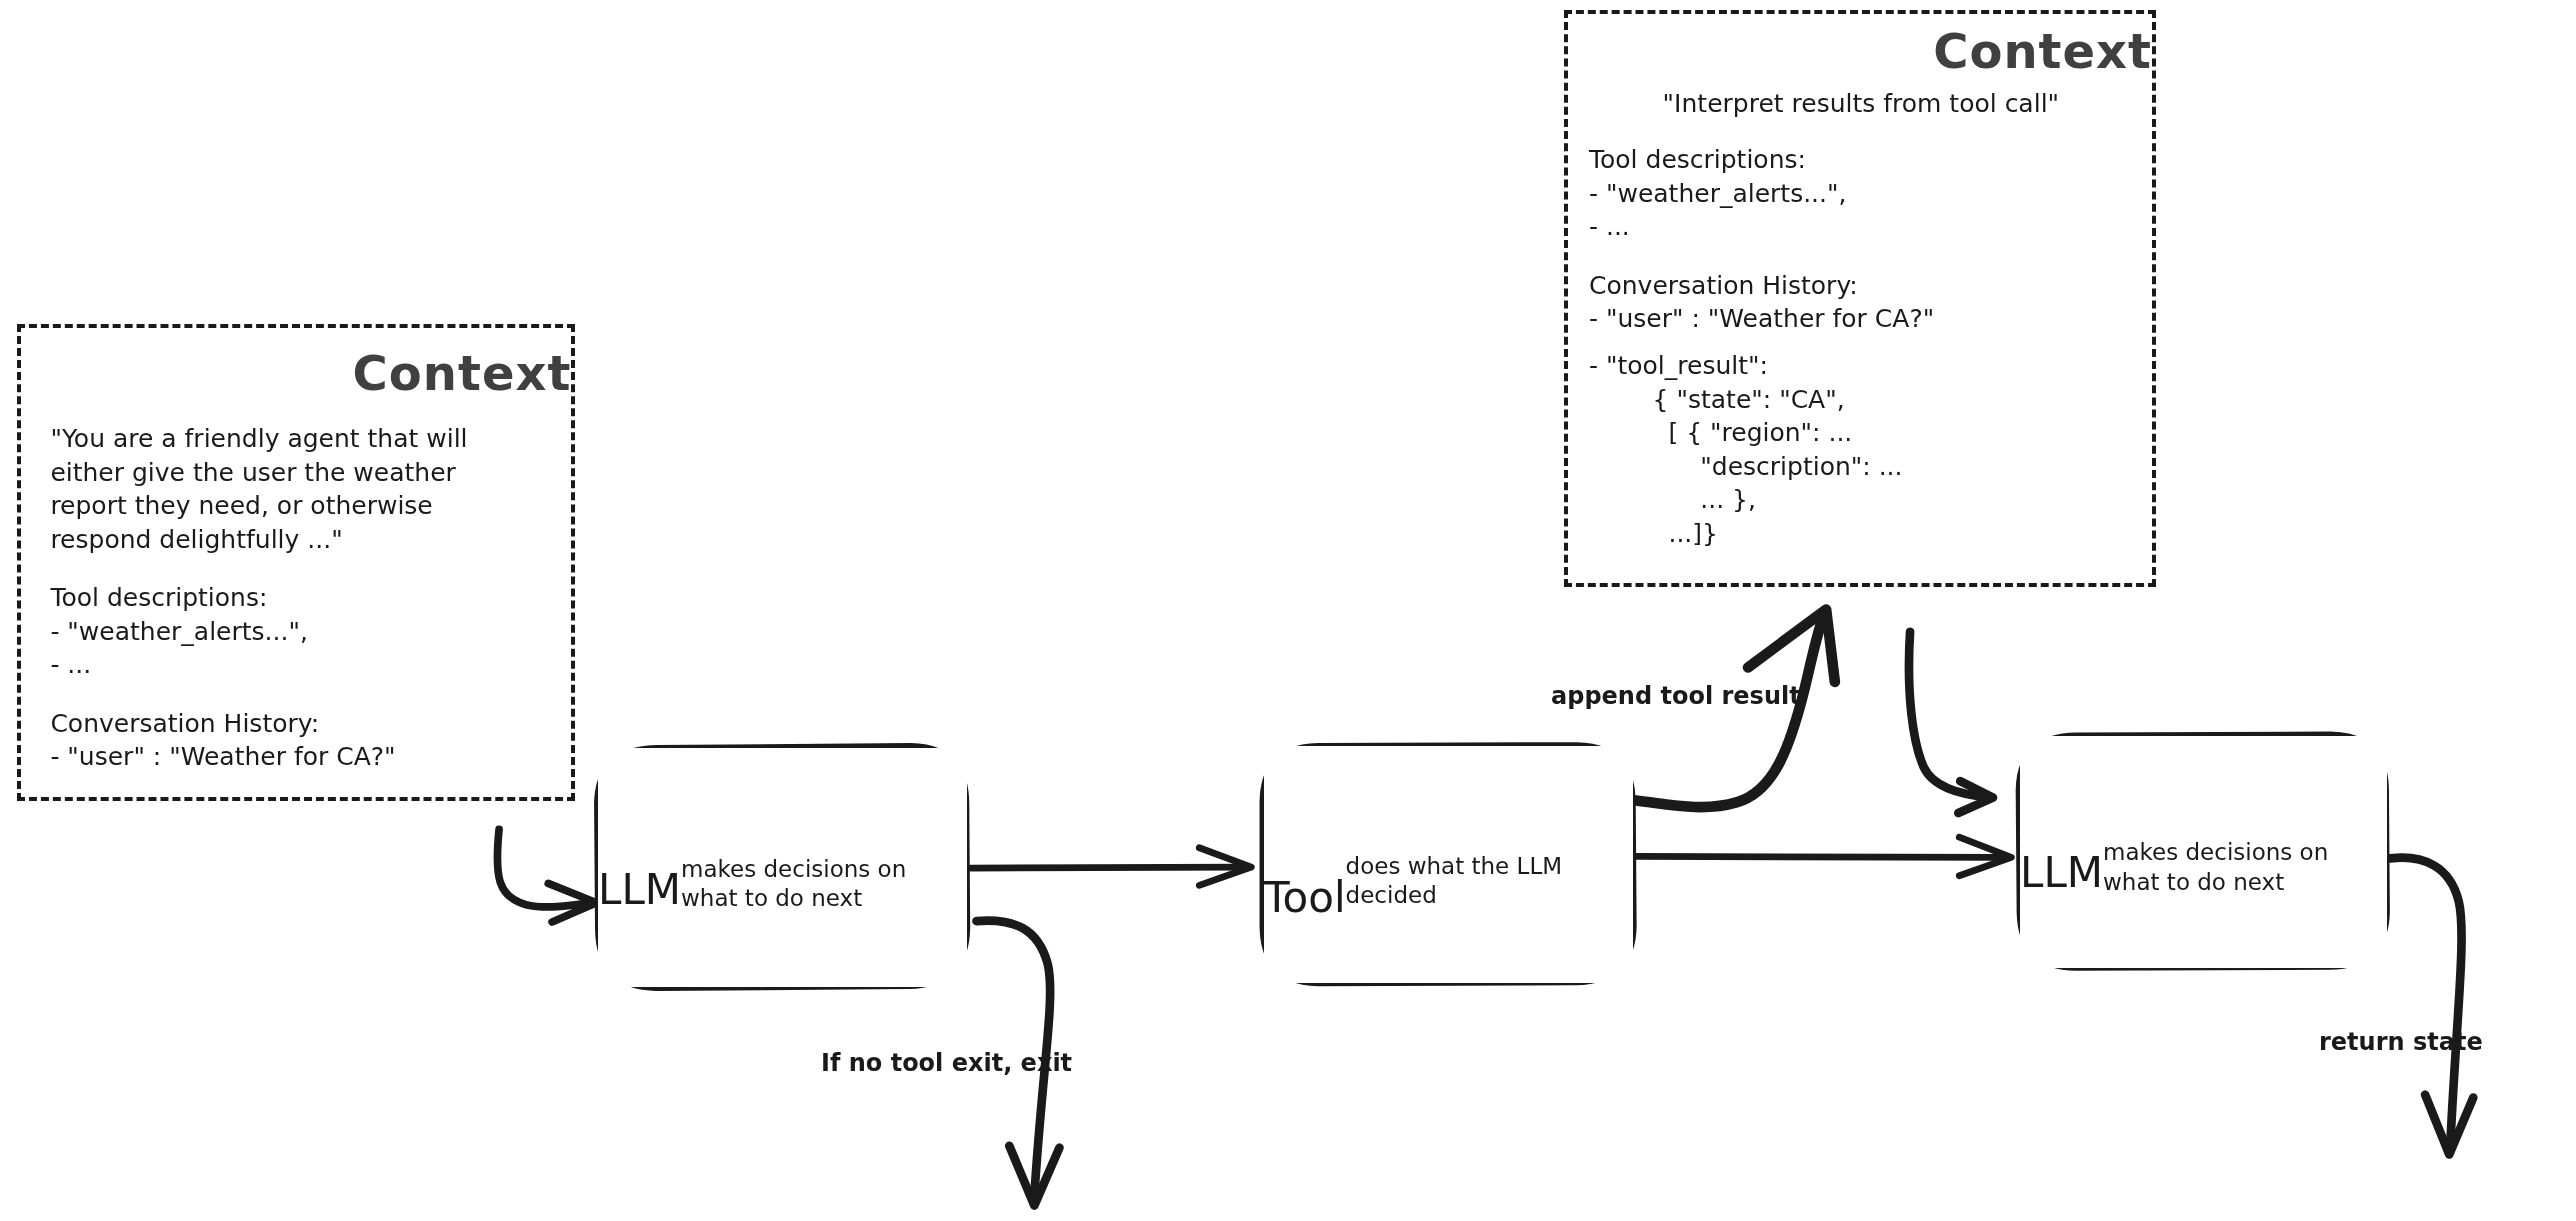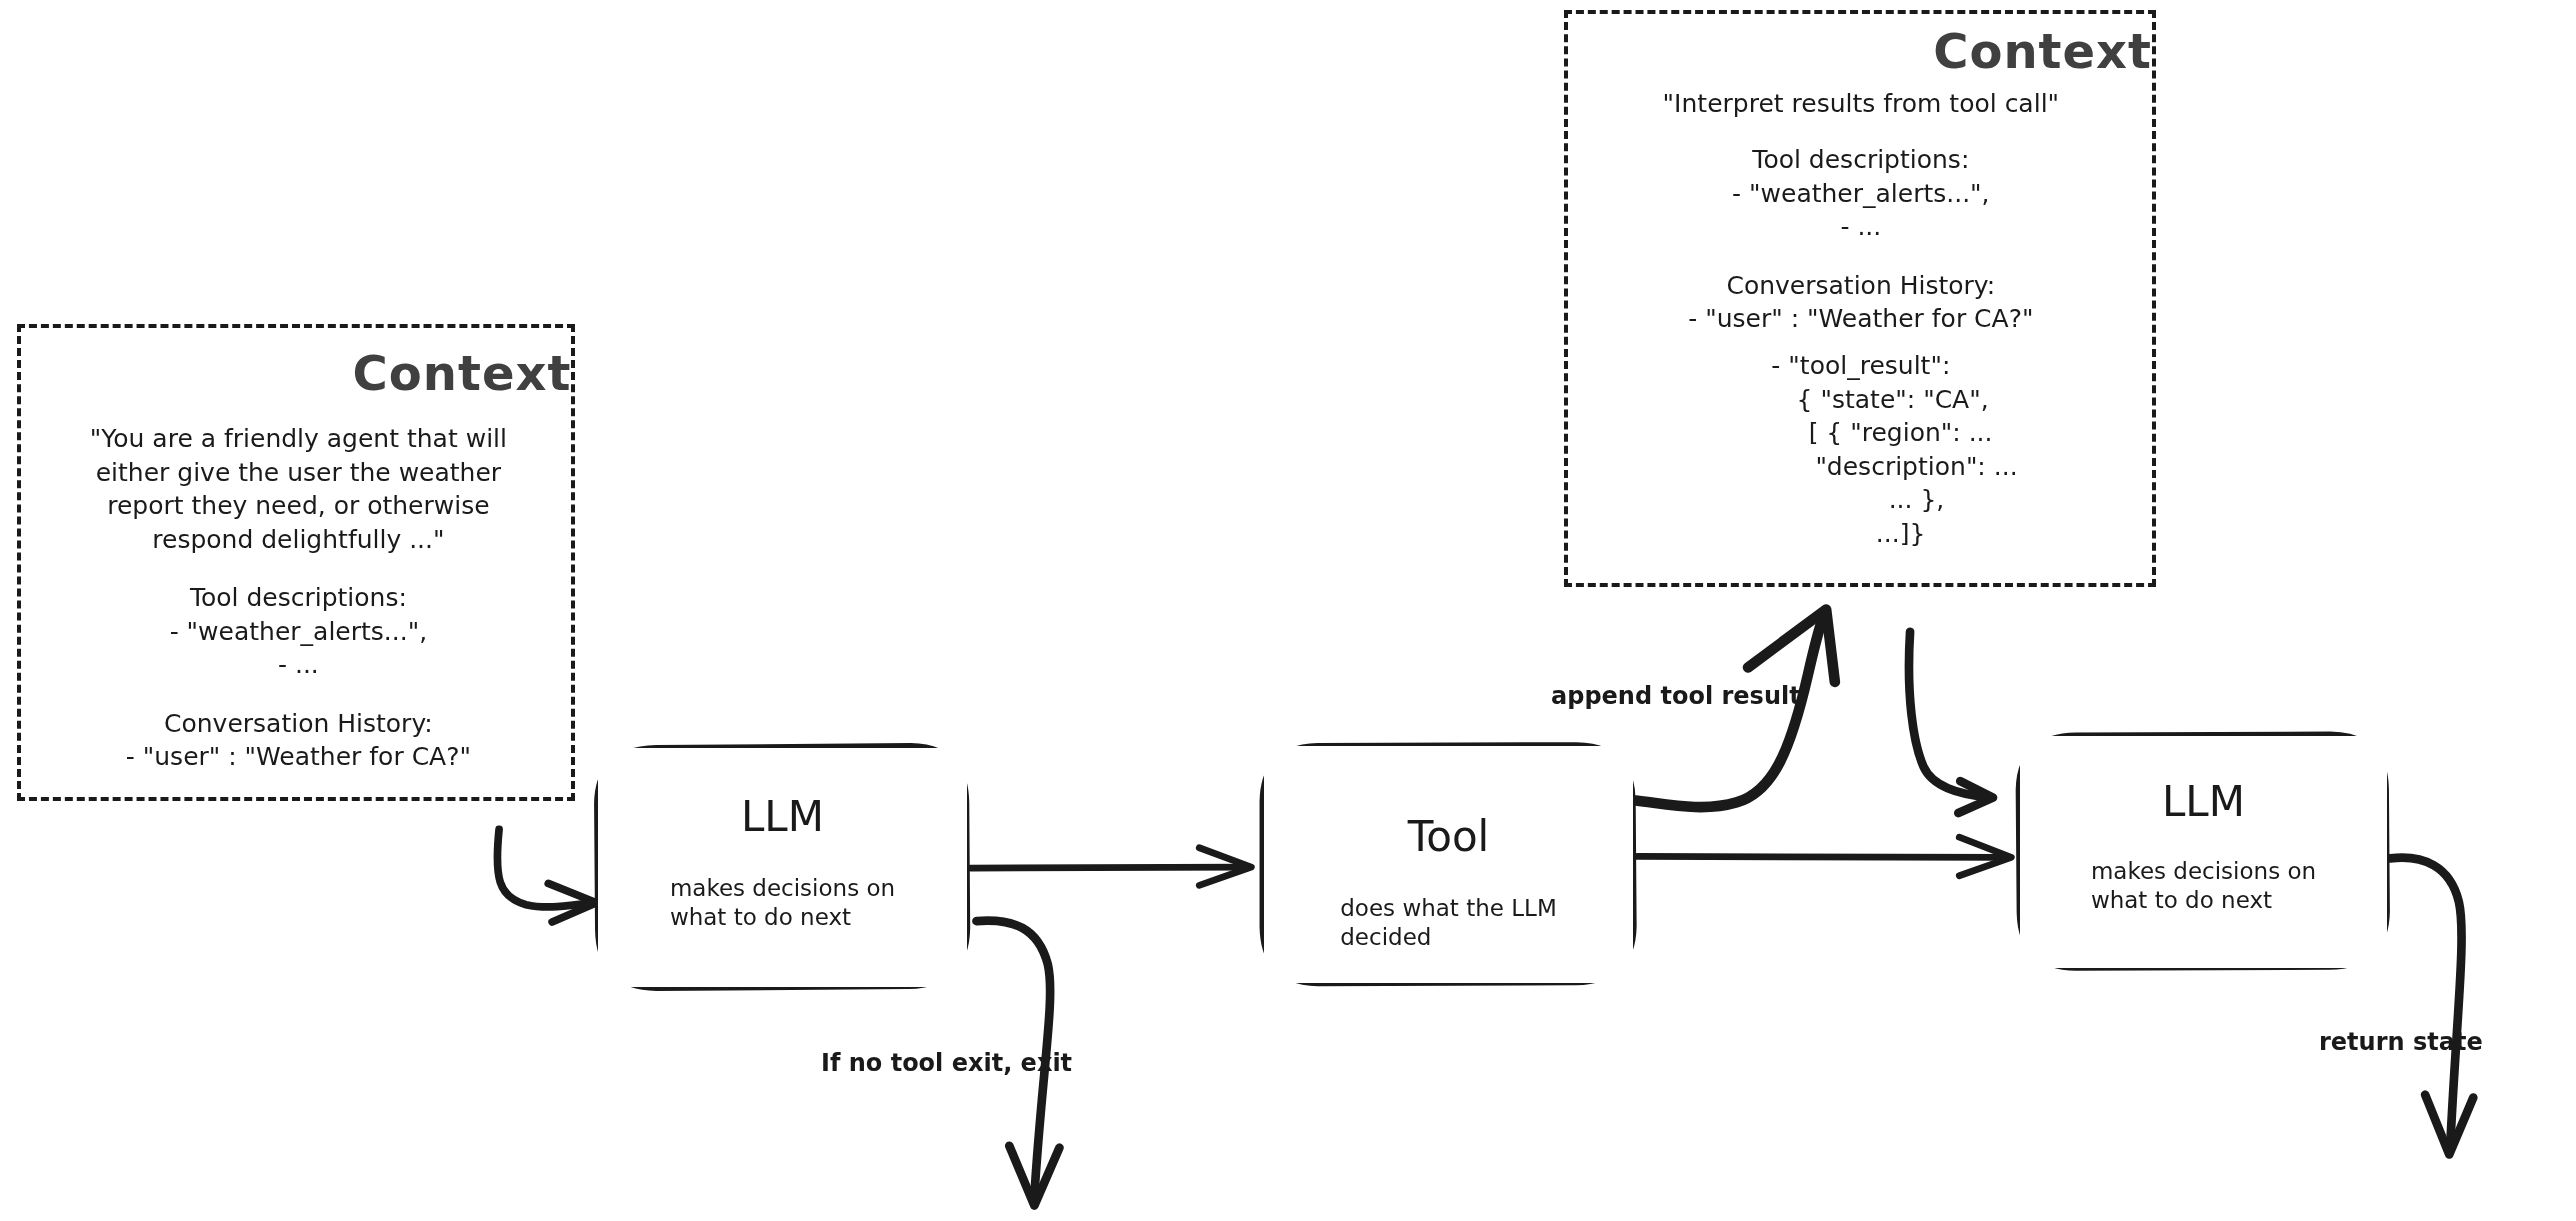--- a/index.html
+++ b/index.html
@@ -34,31 +34,29 @@
     color: #404040;
     font-family: "DejaVu Sans", sans-serif;
     font-weight: 700;
   }
   .ctx-body {
     font-size: 25px;
     line-height: 1.34;
     color: #1a1a1a;
     white-space: pre-wrap;
     font-family: "DejaVu Sans", sans-serif;
-    text-align: center;
   }
   .ctx-para { margin: 0 0 25px 0; }
   .ctx-para:last-child { margin-bottom: 0; }
 
   
   .node {
     position: absolute;
     box-sizing: border-box;
     display: flex;
-    flex-direction: column;
     align-items: center;
     justify-content: flex-start;
     background: #ffffff;
   }
   .node-title {
     font-size: 42px;
     color: #1a1a1a;
     font-family: "DejaVu Sans", sans-serif;
   }
   .node-sub {

